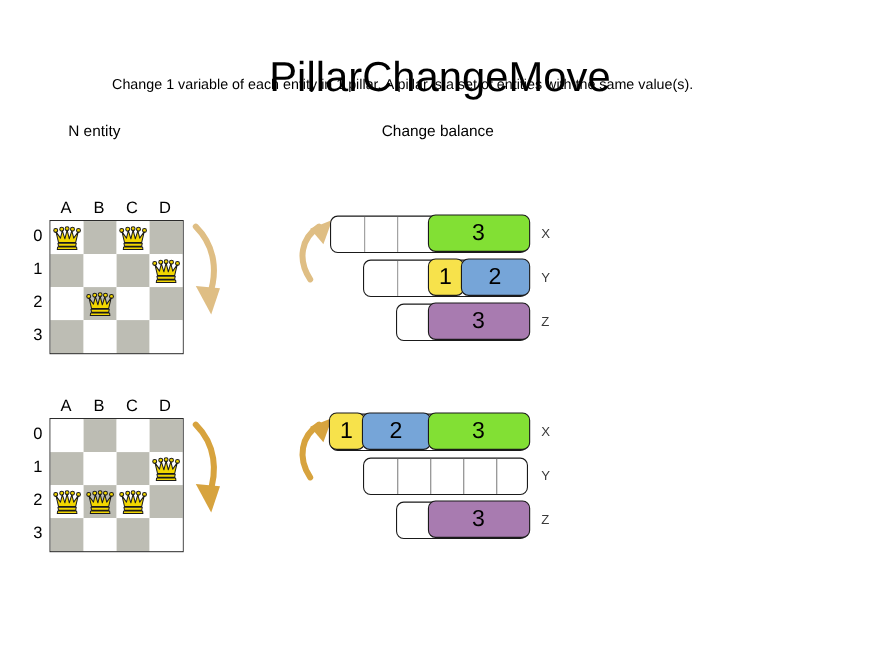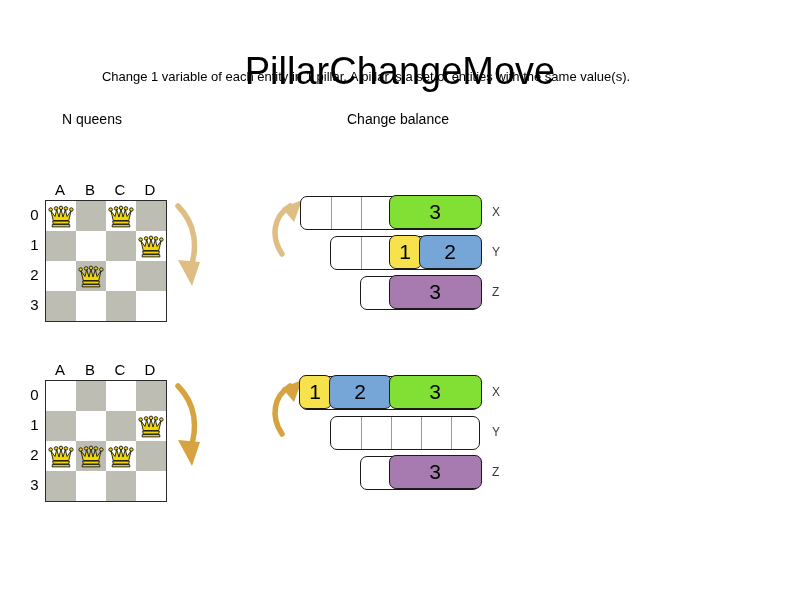--- a/index.html
+++ b/index.html
@@ -175,21 +175,21 @@
   }
 </style>
 </head>
 <body>
 
 <div id="page">
 
   <h1 class="page-title">PillarChangeMove</h1>
   <div class="page-subtitle">Change 1 variable of each entity in 1 pillar. A pillar is a set of entities with the same value(s).</div>
 
-  <div class="section-caption caption-queens">N queens</div>
+  <div class="section-caption caption-queens">N entity</div>
   <div class="section-caption caption-cloud">Change balance</div>
 
   <div class="board-block first">
     <div class="file-labels">
         <div class="file-label" style="left: 0px;">A</div>
         <div class="file-label" style="left: 30px;">B</div>
         <div class="file-label" style="left: 60px;">C</div>
         <div class="file-label" style="left: 90px;">D</div>
       </div>
     <div class="rank-labels">

